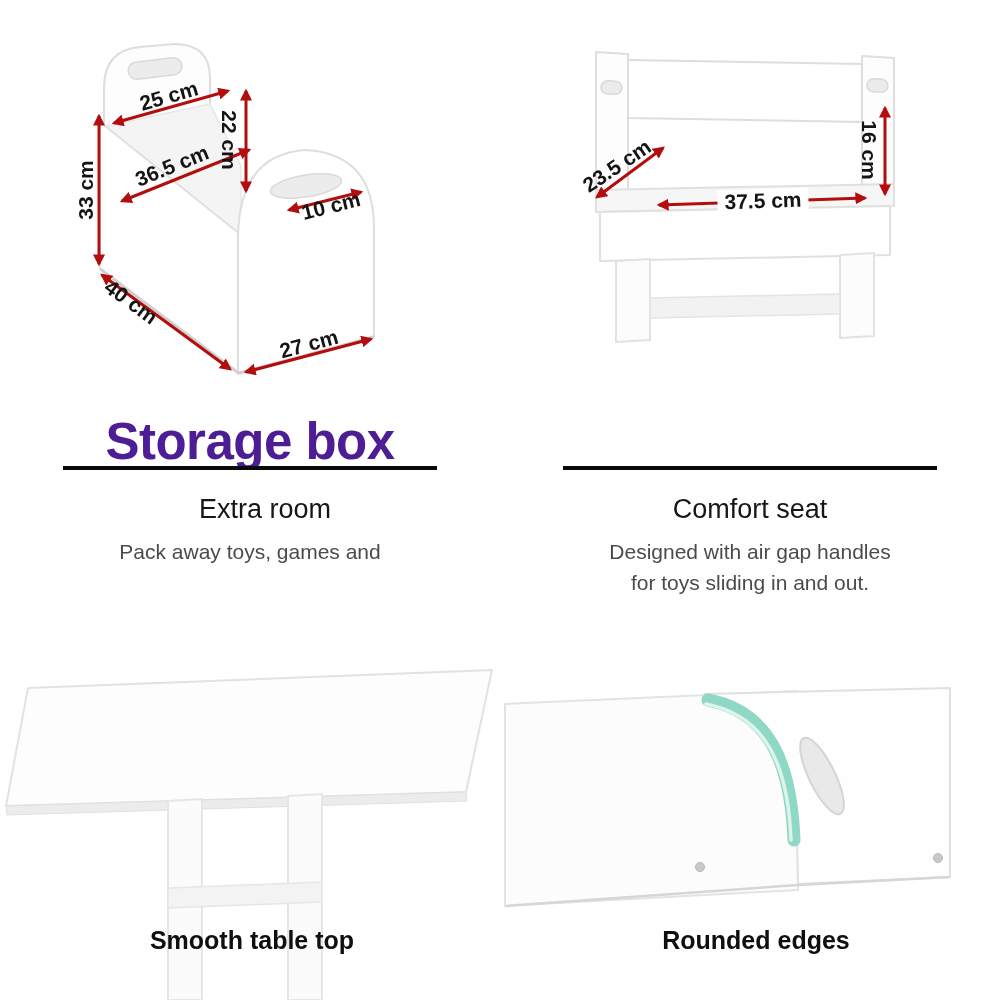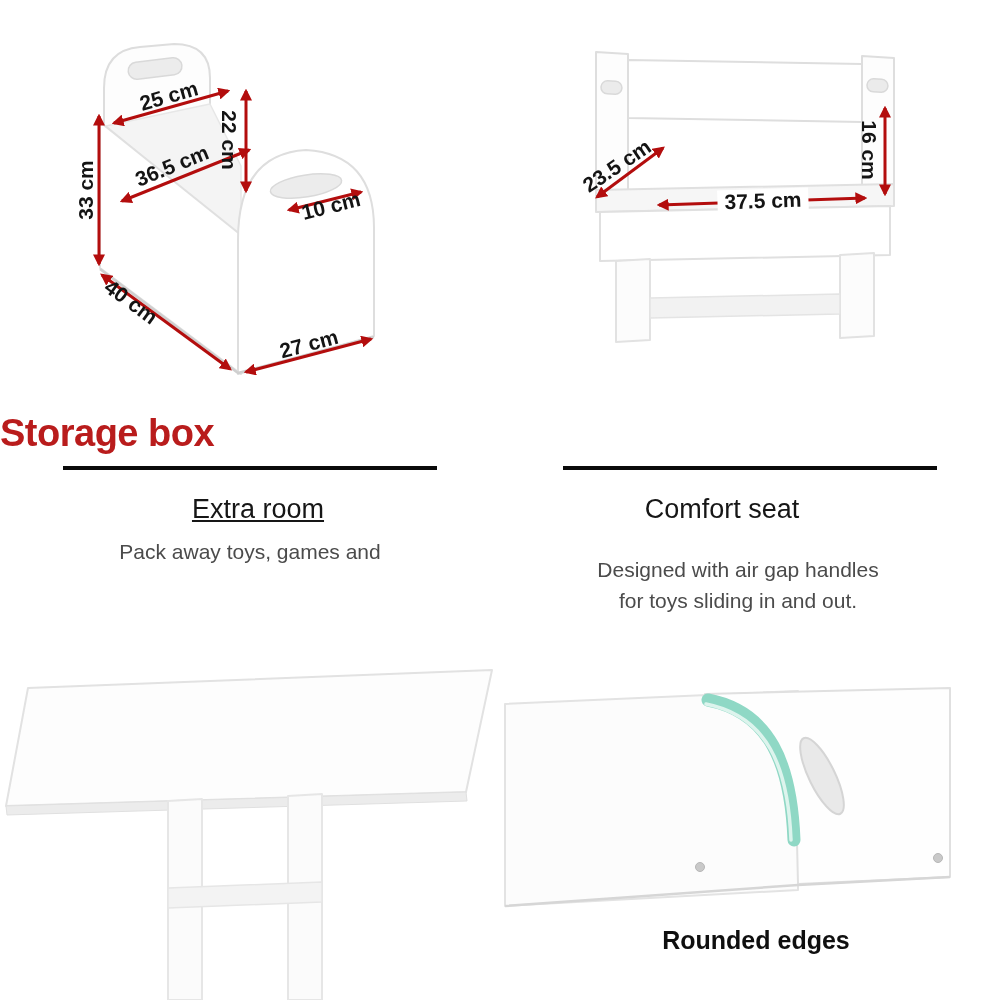--- a/index.html
+++ b/index.html
@@ -10,22 +10,22 @@
   }
   .canvas > svg { position:absolute; left:0; top:0; }
 
   .dim-label {
     position:absolute; font-size:21px; font-weight:700;
     color:var(--dim-text, #141414); white-space:nowrap; z-index:5;
   }
   .dim-label.bg { background:#ffffff; padding:0 7px; }
 
   .block-title {
-    position:absolute; width:500px; 
-    font-size:38px; font-weight:800; letter-spacing:-0.5px; color:#b91c1c; z-index:4;
+    position:absolute; width:500px; text-align:center;
+    font-size:51px; font-weight:800; letter-spacing:-0.5px; color:#4c1d95; z-index:4;
   }
   .rule { position:absolute; width:374px; height:4px; background:var(--divider, #0a0a0a); z-index:4; }
   .block-subtitle {
     position:absolute; width:500px; text-align:center;
     font-size:27px; font-weight:500; color:#161616; z-index:4;
   }
   .block-desc {
     position:absolute; width:500px; text-align:center;
     font-size:21px; font-weight:400; line-height:31px; color:var(--muted-text, #4b4b4b); z-index:4;
   }
@@ -112,27 +112,28 @@
   <span class="dim-label" style="left:331px; top:206px; transform:translate(-50%,-50%) rotate(-14deg);">10 cm</span>
   <span class="dim-label" style="left:131px; top:302px; transform:translate(-50%,-50%) rotate(36deg);">40 cm</span>
   <span class="dim-label" style="left:309px; top:344px; transform:translate(-50%,-50%) rotate(-15deg);">27 cm</span>
 
   <span class="dim-label" style="left:617px; top:166px; transform:translate(-50%,-50%) rotate(-34deg);">23.5 cm</span>
   <span class="dim-label bg" style="left:763px; top:201px; transform:translate(-50%,-50%) rotate(-2deg);">37.5 cm</span>
   <span class="dim-label" style="left:869px; top:150px; transform:translate(-50%,-50%) rotate(90deg);">16 cm</span>
 
   <div class="block-title" style="left:0; top:412px;">Storage box</div>
   <div class="rule" style="left:63px; top:466px;"></div>
-  <div class="block-subtitle" style="left:8px; top:494px;text-decoration:underline;">Extra room</div>
+  <div class="block-subtitle" style="left:15px; top:494px;">Extra room</div>
   <div class="block-desc" style="left:0; top:536px;">
     <span>Pack away toys, games and</span><br>
   </div>
 
   <div class="rule" style="left:563px; top:466px;"></div>
-  <div class="block-subtitle" style="left:472px; top:494px;">Comfort seat</div>
-  <div class="block-desc" style="left:488px; top:536px;margin-top:18px;">
+  <div class="block-subtitle" style="left:500px; top:494px;">Comfort seat</div>
+  <div class="block-desc" style="left:500px; top:536px;">
     <span>Designed with air gap handles</span><br>
     <span>for toys sliding in and out.</span>
   </div>
 
+  <div class="caption" style="left:2px; top:926px;">Smooth table top</div>
   <div class="caption" style="left:506px; top:926px;">Rounded edges</div>
 
 </div>
 
 </body></html>

